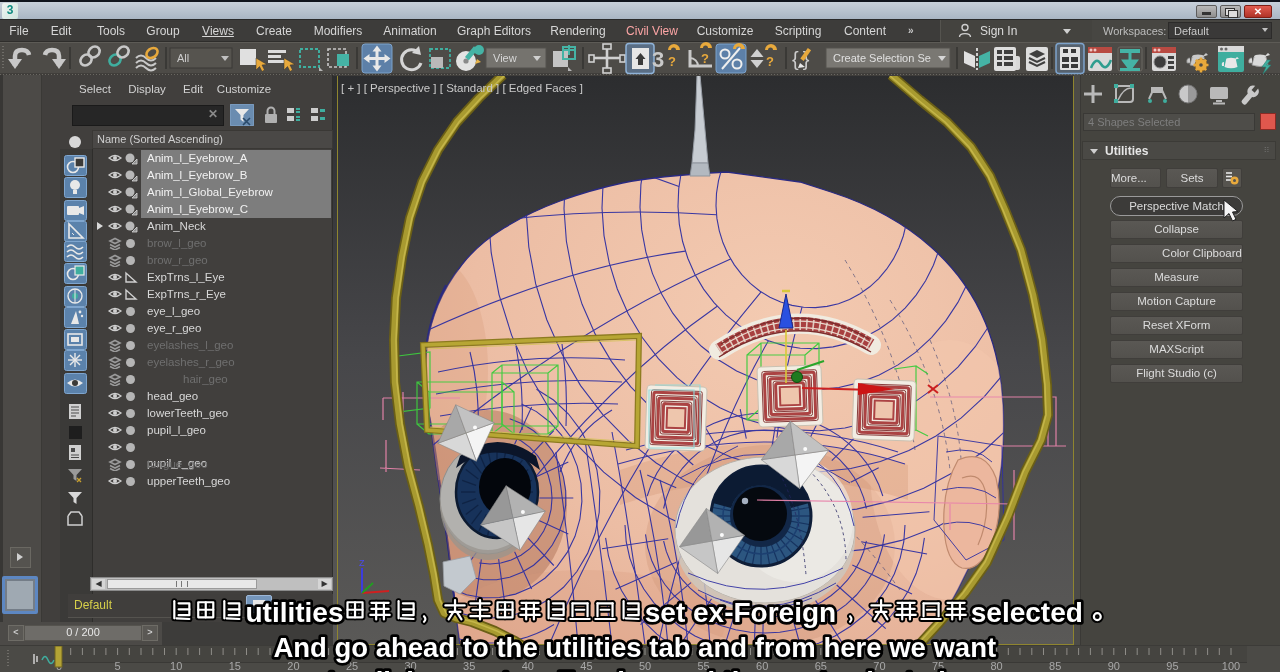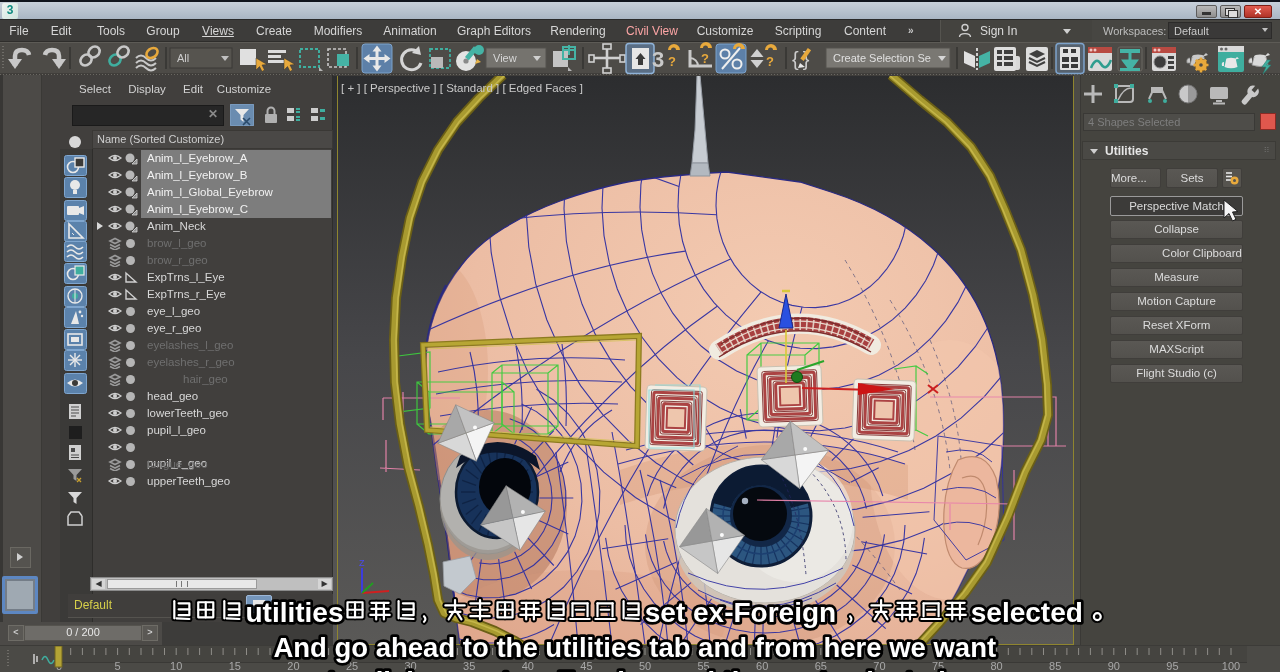--- a/index.html
+++ b/index.html
@@ -584,21 +584,21 @@
         <rect x="1" y="10" width="7" height="5" fill="#cccccc"></rect>
         <rect x="10" y="10" width="4" height="2" fill="#3fae9f"></rect>
         <rect x="10" y="13" width="4" height="2" fill="#3fae9f"></rect>
       </svg>
       <svg style="position:absolute;left:268px;top:31px;" width="20" height="18">
         <rect x="1" y="2" width="7" height="5" fill="#cccccc"></rect>
         <rect x="10" y="3" width="5" height="3" fill="#3fae9f"></rect>
         <rect x="1" y="10" width="7" height="5" fill="#cccccc"></rect>
         <rect x="10" y="11" width="5" height="3" fill="#3fae9f"></rect>
       </svg>
-      <div style="position:absolute;left:50px;top:55px;width:241px;height:19px;background:#4a4846;border:1px solid #3a3835;box-sizing:border-box;font:11px/17px 'Liberation Sans',sans-serif;color:#cfcfcf;padding-left:4px;">Name (Sorted Customize)</div>
+      <div style="position:absolute;left:50px;top:55px;width:241px;height:19px;background:#4a4846;border:1px solid #3a3835;box-sizing:border-box;font:11px/17px 'Liberation Sans',sans-serif;color:#cfcfcf;padding-left:4px;">Name (Sorted Ascending)</div>
       <div style="position:absolute;left:18px;top:74px;width:32px;height:473px;background:#3b3a38;border-right:1px solid #2e2d2b;"></div>
       <svg style="position:absolute;left:22px;top:57px;" width="23" height="21" viewBox="0 0 23 21">
         <circle cx="11" cy="10" r="6" fill="#d8d8d8"></circle>
       </svg>
       <svg style="position:absolute;left:22px;top:80px;" width="23" height="21" viewBox="0 0 23 21">
         <rect x="0.5" y="0.5" width="22" height="20" rx="2" fill="#5b82ab" stroke="#7fa6cf"></rect>
         <circle cx="9" cy="12" r="5.5" fill="none" stroke="#e8e8e8" stroke-width="1.6"></circle>
         <rect x="11" y="3" width="9" height="9" fill="#3b3a38" stroke="#e8e8e8" stroke-width="1.4"></rect>
       </svg>
       <svg style="position:absolute;left:22px;top:102px;" width="23" height="21" viewBox="0 0 23 21">
@@ -914,21 +914,21 @@
       <div style="position:absolute;left:92px;top:93px;width:52px;height:20px;background:linear-gradient(#5a5854,#53514d);border:1px solid #403e3b;border-radius:2px;box-sizing:border-box;font:11.5px 'Liberation Sans',sans-serif;color:#dcdcdc;text-align:center;line-height:18px;">Sets</div>
       <div style="position:absolute;left:148px;top:93px;width:20px;height:20px;background:#56544f;border:1px solid #403e3b;border-radius:2px;box-sizing:border-box;"><svg width="18" height="18">
           <g stroke="#e8e8e8" stroke-width="1.6">
             <line x1="3" y1="4" x2="9" y2="4"></line>
             <line x1="3" y1="7.5" x2="9" y2="7.5"></line>
             <line x1="3" y1="11" x2="9" y2="11"></line>
           </g>
           <circle cx="11.5" cy="11.5" r="4" fill="#e8a93c"></circle>
           <circle cx="11.5" cy="11.5" r="1.5" fill="#56544f"></circle>
         </svg></div>
-      <div style="position:absolute;left:36px;top:121px;width:133px;height:20px;background:#3c3b39;border:1px solid #9a9a9a;border-radius:2px;box-sizing:border-box;font:11.5px 'Liberation Sans',sans-serif;color:#dcdcdc;text-align:center;line-height:18px;">Perspective Match</div>
+      <div style="position:absolute;left:36px;top:121px;width:133px;height:20px;background:#3c3b39;border:1px solid #9a9a9a;border-radius:10px;box-sizing:border-box;font:11.5px 'Liberation Sans',sans-serif;color:#dcdcdc;text-align:center;line-height:18px;">Perspective Match</div>
       <div style="position:absolute;left:36px;top:145px;width:133px;height:19px;background:linear-gradient(#5a5854,#53514d);border:1px solid #403e3b;border-radius:2px;box-sizing:border-box;font:11.5px 'Liberation Sans',sans-serif;color:#dcdcdc;text-align:center;line-height:17px;">Collapse</div>
       <div style="position:absolute;left:36px;top:169px;width:133px;height:19px;background:linear-gradient(#5a5854,#53514d);border:1px solid #403e3b;border-radius:2px;box-sizing:border-box;font:11.5px 'Liberation Sans',sans-serif;color:#dcdcdc;text-align:right;line-height:17px;">Color Clipboard</div>
       <div style="position:absolute;left:36px;top:193px;width:133px;height:19px;background:linear-gradient(#5a5854,#53514d);border:1px solid #403e3b;border-radius:2px;box-sizing:border-box;font:11.5px 'Liberation Sans',sans-serif;color:#dcdcdc;text-align:center;line-height:17px;">Measure</div>
       <div style="position:absolute;left:36px;top:217px;width:133px;height:19px;background:linear-gradient(#5a5854,#53514d);border:1px solid #403e3b;border-radius:2px;box-sizing:border-box;font:11.5px 'Liberation Sans',sans-serif;color:#dcdcdc;text-align:center;line-height:17px;">Motion Capture</div>
       <div style="position:absolute;left:36px;top:241px;width:133px;height:19px;background:linear-gradient(#5a5854,#53514d);border:1px solid #403e3b;border-radius:2px;box-sizing:border-box;font:11.5px 'Liberation Sans',sans-serif;color:#dcdcdc;text-align:center;line-height:17px;">Reset XForm</div>
       <div style="position:absolute;left:36px;top:265px;width:133px;height:19px;background:linear-gradient(#5a5854,#53514d);border:1px solid #403e3b;border-radius:2px;box-sizing:border-box;font:11.5px 'Liberation Sans',sans-serif;color:#dcdcdc;text-align:center;line-height:17px;">MAXScript</div>
       <div style="position:absolute;left:36px;top:289px;width:133px;height:19px;background:linear-gradient(#5a5854,#53514d);border:1px solid #403e3b;border-radius:2px;box-sizing:border-box;font:11.5px 'Liberation Sans',sans-serif;color:#dcdcdc;text-align:center;line-height:17px;">Flight Studio (c)</div>
       <svg style="position:absolute;left:148px;top:124px;" width="20" height="24">
         <path d="M2 1 L2 19 L7 14.5 L10.5 22 L14 20.3 L10.5 13 L16 12.5 Z" fill="#f5f5f5" stroke="#222" stroke-width="1"></path>
       </svg>

